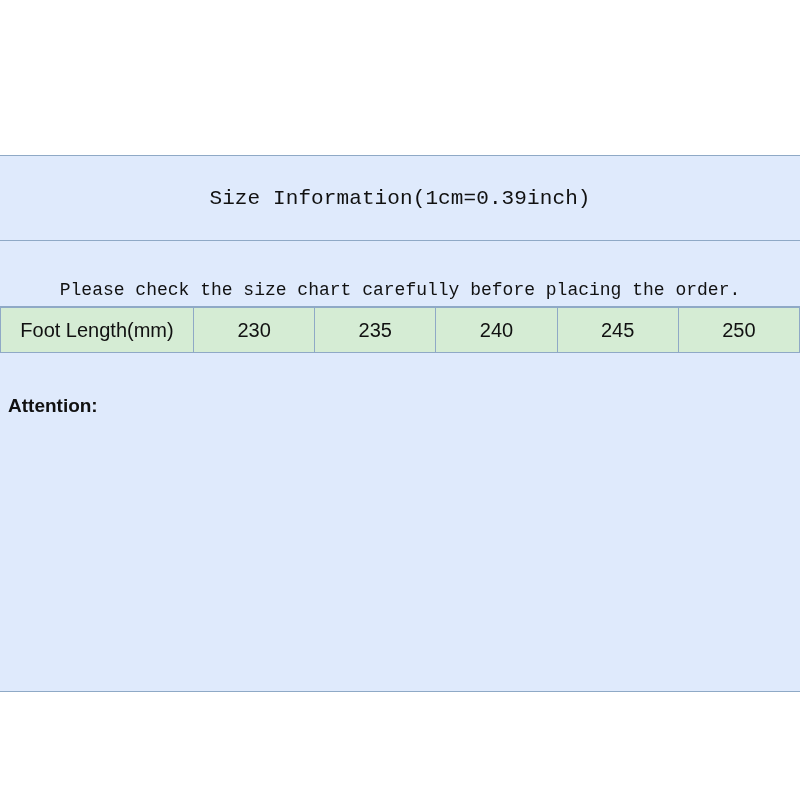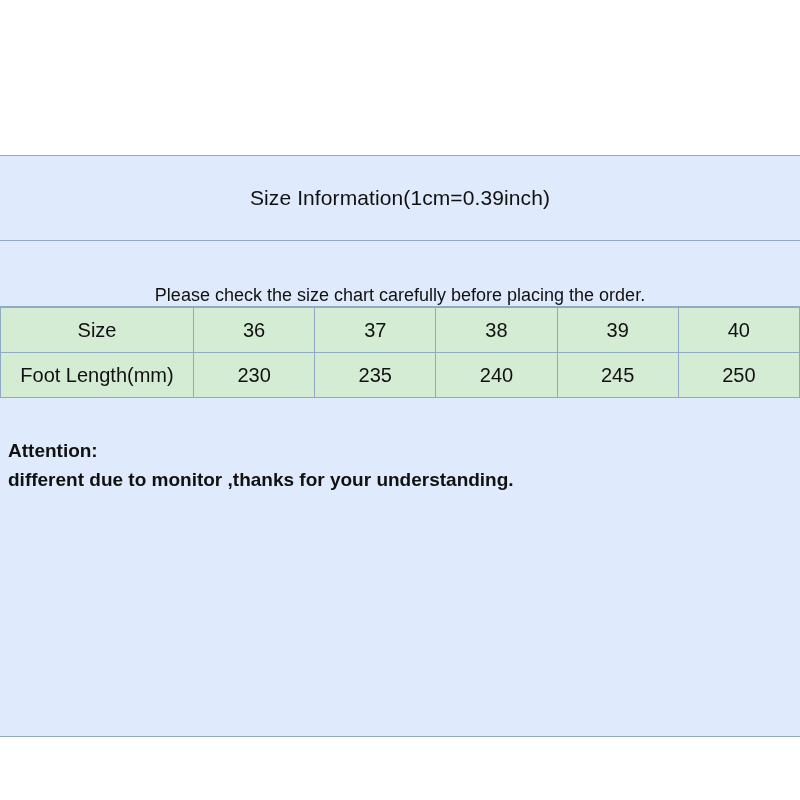--- a/index.html
+++ b/index.html
@@ -25,38 +25,39 @@
     top: 155px;
     width: 800px;
     border-top: 1px solid #8fa9c6;
     border-bottom: 1px solid #8fa9c6;
     box-sizing: border-box;
   }
   .band {
     background: #dfeafc;
     border-bottom: 1px solid #8fa9c6;
     box-sizing: border-box;
+    font-family: Liberation Mono, monospace;
   }
   .title-band {
     height: 85px;
     display: flex;
     align-items: center;
     justify-content: center;
   }
   .title-text {
     font-size: 21px;
     color: #111111;
     letter-spacing: 0.1px;
   }
   .notice-band {
     height: 66px;
     display: flex;
     align-items: flex-end;
     justify-content: center;
-    padding-bottom: 0;
+    padding-bottom: 6px;
   }
   .notice-text {
     font-size: 18px;
     color: #111111;
   }
   table.size-table {
     width: 100%;
     border-collapse: collapse;
     table-layout: fixed;
   }
@@ -100,40 +101,31 @@
     <div class="band title-band">
       <div class="title-text">Size Information(1cm=0.39inch)</div>
     </div>
 
     <div class="band notice-band">
       <div class="notice-text">Please check the size chart carefully before placing the order.</div>
     </div>
 
     <table class="size-table">
       <tbody>
-          <tr>
-        <td class="rowhead">Size</td>
-        <td>36</td>
-        <td>37</td>
-        <td>38</td>
-        <td>39</td>
-        <td>40</td>
-      </tr>
       <tr>
         <td class="rowhead">Foot Length(mm)</td>
         <td>230</td>
         <td>235</td>
         <td>240</td>
         <td>245</td>
         <td>250</td>
       </tr>
     </tbody>
       </table>
 
     <div class="attention-band">
       <div class="attention-line">Attention:</div>
-      <div class="attention-line">different due to monitor ,thanks for your understanding.</div>
     </div>
 
     <div class="spacer-band"></div>
 
   </div>
 </div>
 
 </body></html>

